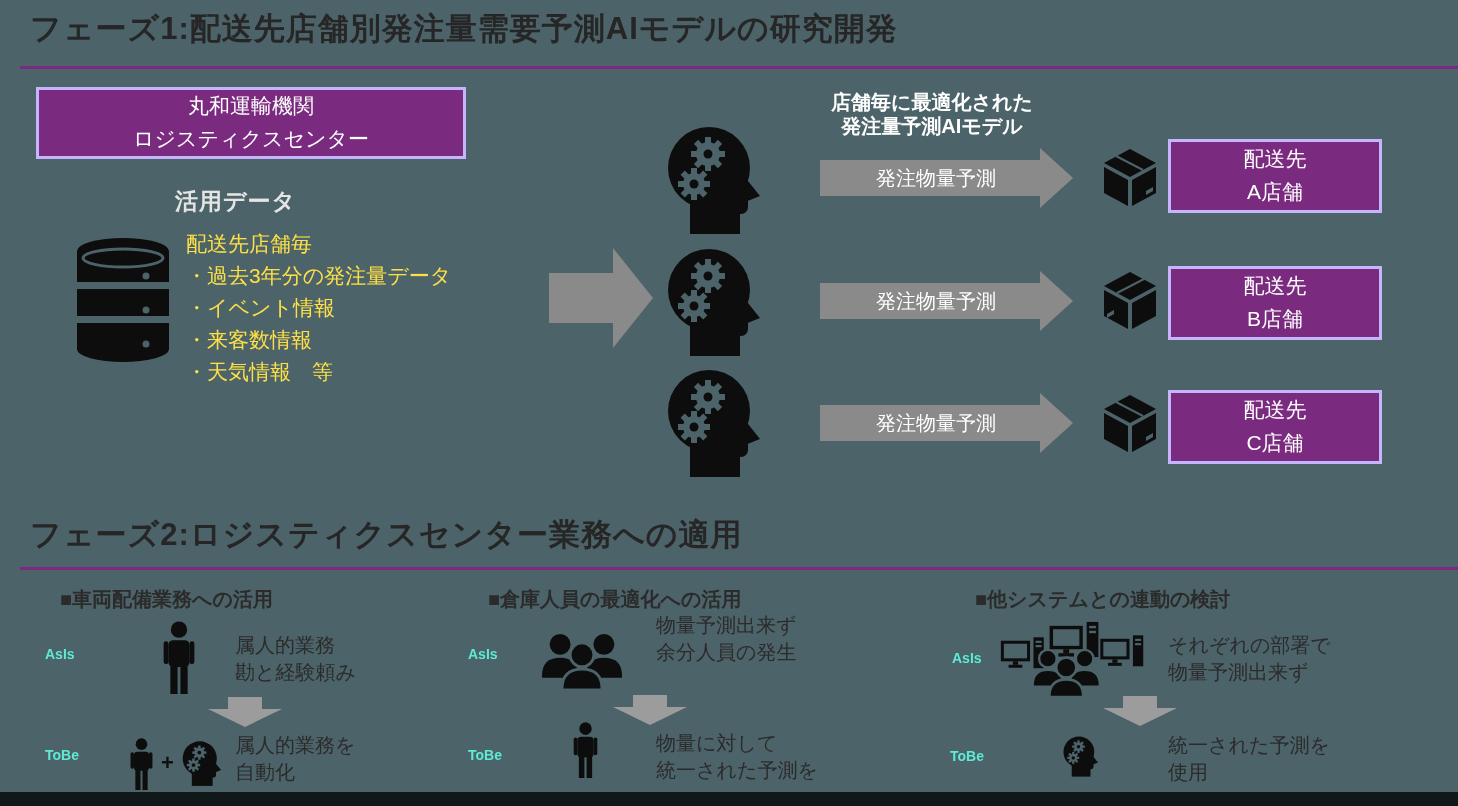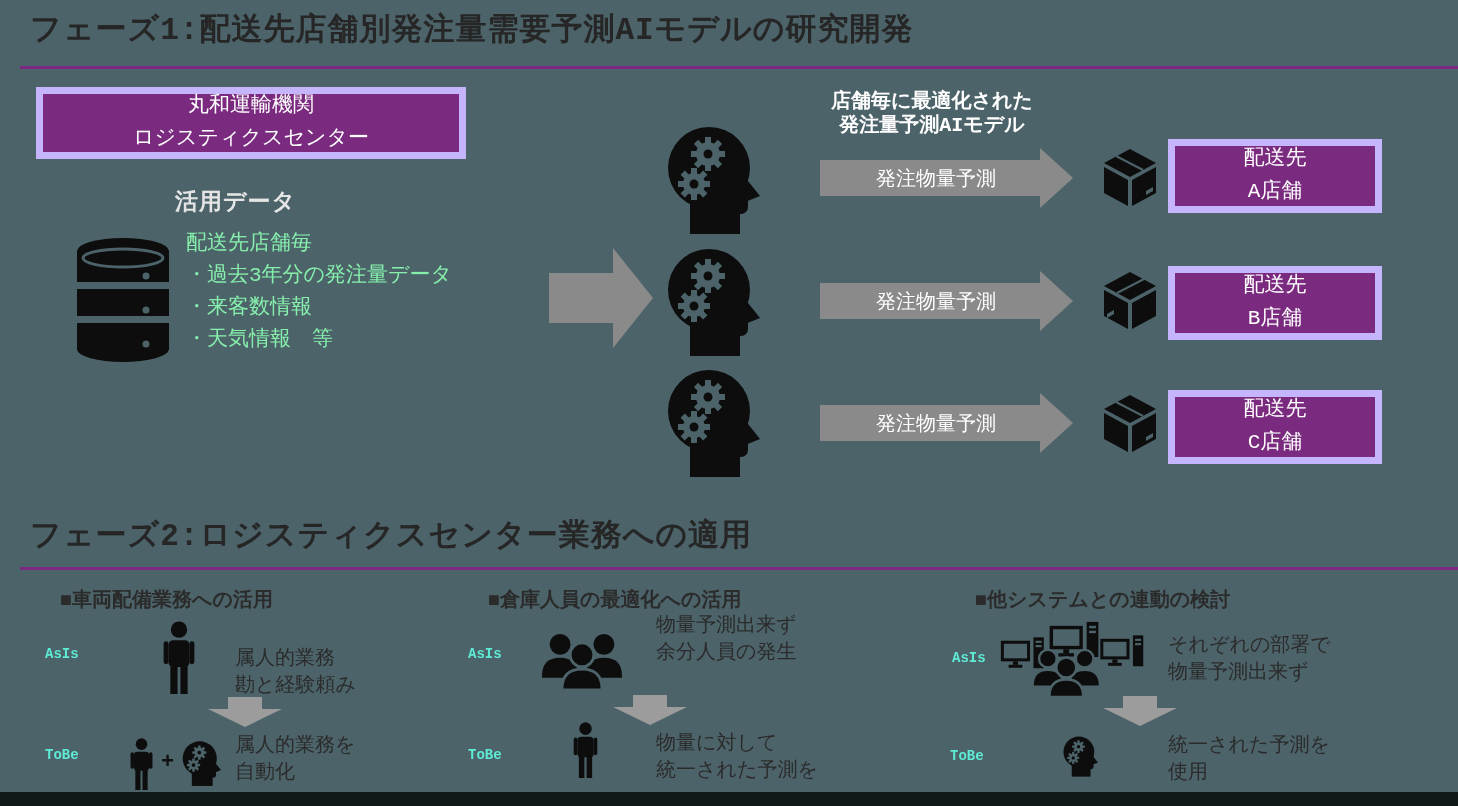--- a/index.html
+++ b/index.html
@@ -1,24 +1,24 @@
 <!DOCTYPE html>
 <html><head>
 <meta charset="utf-8">
 <style>
   html,body{margin:0;padding:0;background:#4c6369;}
   #stage{position:relative;width:1458px;height:806px;background:#4c6369;
-         font-family:Liberation Mono, monospace;overflow:hidden;color:#262626;}
+         font-family:Liberation Sans, sans-serif;overflow:hidden;color:#262626;}
   .abs{position:absolute;}
   .phase-title{font-size:31px;font-weight:800;color:#262626;letter-spacing:1px;white-space:nowrap;}
   .purple-line{height:3px;background:#7b2982;}
-  .pbox{background:#7b2b7f;border:7px solid #c4b5fd;color:#ffffff;display:flex;flex-direction:column;
+  .pbox{background:#7b2b7f;border:3px solid #c4b5fd;color:#ffffff;display:flex;flex-direction:column;
         align-items:center;justify-content:center;text-align:center;font-size:21px;line-height:1.55;box-sizing:border-box;}
   .data-heading{font-size:23px;font-weight:800;color:#e5e5e5;letter-spacing:1px;}
-  .data-line{font-size:21px;line-height:32px;color:#86efac;white-space:pre;}
+  .data-line{font-size:21px;line-height:32px;color:#fde047;white-space:pre;}
   .ai-label{font-size:20px;font-weight:800;color:#ffffff;text-align:center;line-height:24px;white-space:nowrap;}
   .label-arrow{width:266px;height:60px;}
   .arrow-body{position:absolute;left:12px;top:12px;width:232px;height:36px;background:#8a8a8a;color:#ffffff;
               font-size:20px;display:flex;align-items:center;justify-content:center;}
   .arrow-head{position:absolute;left:232px;top:0;width:0;height:0;
               border-top:30px solid transparent;border-bottom:30px solid transparent;border-left:33px solid #8a8a8a;}
   .big-arrow{width:104px;height:100px;}
   .big-arrow-body{position:absolute;left:0;top:25px;width:64px;height:50px;background:#8a8a8a;}
   .big-arrow-head{position:absolute;left:64px;top:0;width:0;height:0;
                   border-top:50px solid transparent;border-bottom:50px solid transparent;border-left:40px solid #8a8a8a;}
@@ -56,20 +56,21 @@
       <ellipse cx="48" cy="21" rx="40" ry="9" fill="none" stroke="#4c6369" stroke-width="3"></ellipse>
       <circle cx="71" cy="39" r="3.5" fill="#4c6369"></circle>
       <circle cx="71" cy="73" r="3.5" fill="#4c6369"></circle>
       <circle cx="71" cy="107" r="3.5" fill="#4c6369"></circle>
     </svg>
   </div>
 
   <div class="abs" style="left:186px;top:228px;">
     <div class="data-line">配送先店舗毎</div>
     <div class="data-line">・過去3年分の発注量データ</div>
+    <div class="data-line">・イベント情報</div>
     <div class="data-line">・来客数情報</div>
     <div class="data-line">・天気情報　等</div>
   </div>
 
   <div class="abs big-arrow" style="left:549px;top:248px;">
     <div class="big-arrow-body"></div>
       <div class="big-arrow-head"></div>
   </div>
 
   <div class="abs ai-label" style="left:800px;top:90px;width:264px;">
@@ -277,21 +278,21 @@
       <g fill="#0d0d0d">
           <circle cx="18" cy="9" r="8.5"></circle>
           <rect x="7" y="20" width="22" height="28" rx="5"></rect>
           <rect x="2" y="21" width="5" height="24" rx="2.5"></rect>
           <rect x="29" y="21" width="5" height="24" rx="2.5"></rect>
           <rect x="9" y="47" width="7.5" height="29"></rect>
           <rect x="19.5" y="47" width="7.5" height="29"></rect>
         </g>
     </svg>
   </div>
-  <div class="abs body-text" style="left:235px;top:632px;margin-top:13px;">
+  <div class="abs body-text" style="left:235px;top:632px;">
     <div>属人的業務</div>
     <div>勘と経験頼み</div>
   </div>
   <div class="abs" style="left:208px;top:697px;">
     <svg width="74" height="30" viewBox="0 0 74 30">
         <polygon points="20,0 54,0 54,12 74,12 37,30 0,12 20,12" fill="#9c9c9c"></polygon>
       </svg>
   </div>
   <div class="abs state-label" style="left:45px;top:747px;">ToBe</div>
   <div class="abs" style="left:128px;top:738px;">

